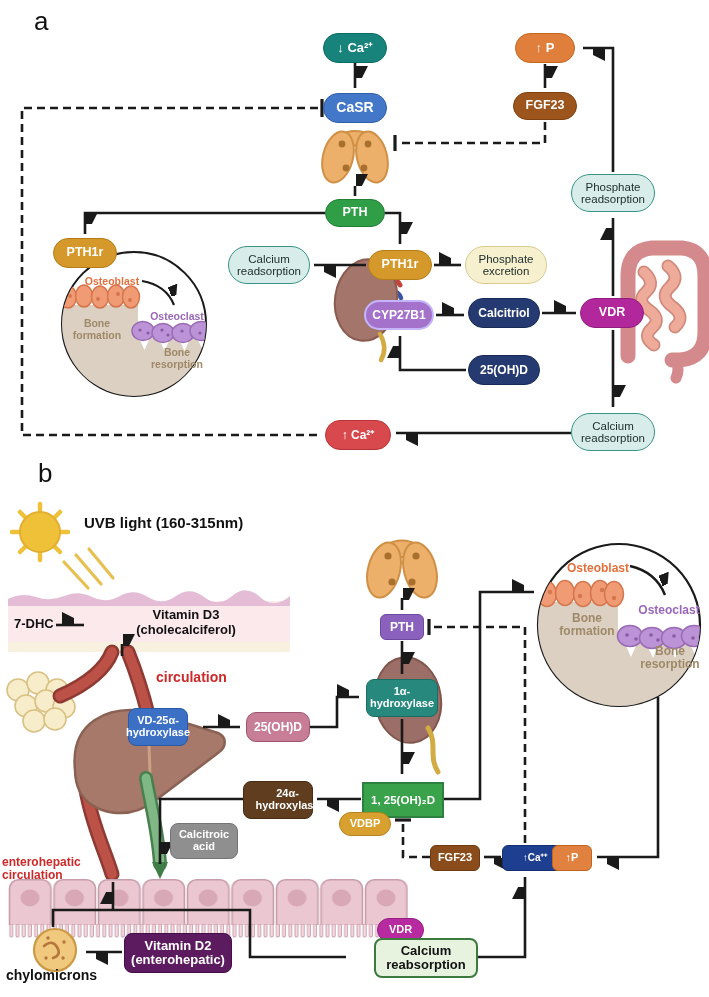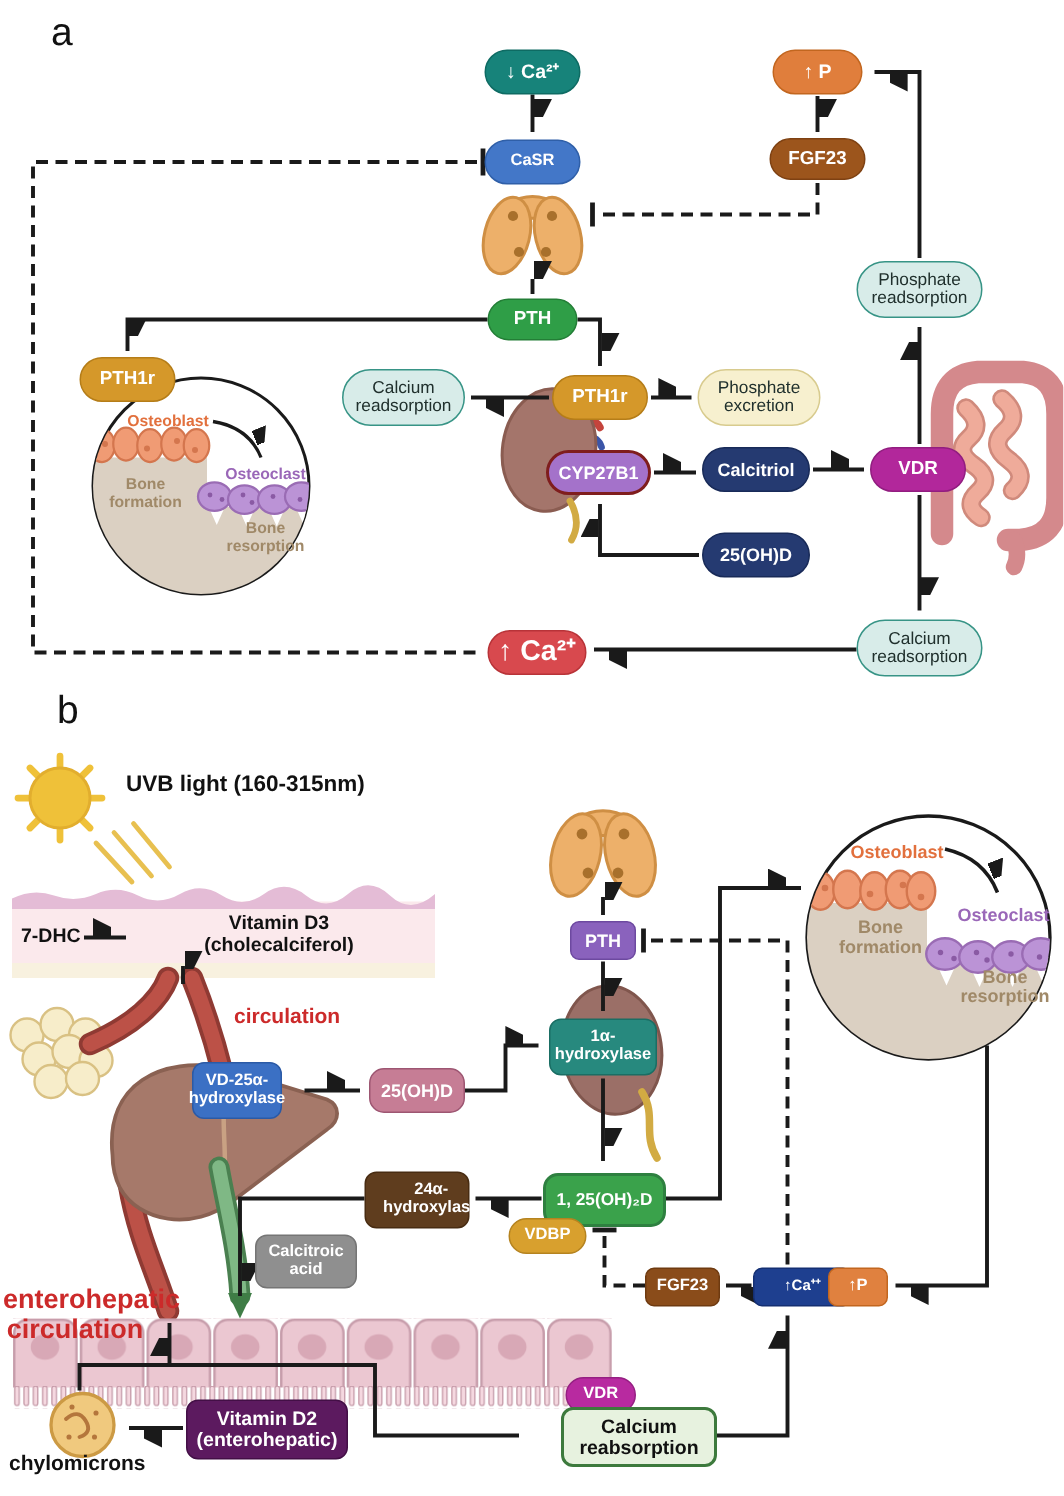--- a/index.html
+++ b/index.html
@@ -282,54 +282,54 @@
   <g stroke="#1a1a1a" stroke-width="3.2">
     <line x1="429" y1="619" x2="429" y2="635"></line>
     <line x1="395" y1="820" x2="411" y2="820"></line>
   </g>
 </svg>
 
 <div class="panel-label" style="left:34px;top:6px;">a</div>
 
 <div class="pill" style="left:323px;top:33px;width:64px;height:30px;border-radius:15px;background:#17837a;border:1.5px solid #0e6b63;font-size:13px;">↓ Ca²⁺</div>
 <div class="pill" style="left:515px;top:33px;width:60px;height:30px;border-radius:15px;background:#e07e3c;border:1.5px solid #c2661f;font-size:13px;">↑ P</div>
-<div class="pill" style="left:323px;top:93px;width:64px;height:30px;border-radius:15px;background:#4377c8;border:1.5px solid #2f5fa8;font-size:11px;">CaSR</div>
+<div class="pill" style="left:323px;top:93px;width:64px;height:30px;border-radius:15px;background:#4377c8;border:1.5px solid #2f5fa8;font-size:14px;">CaSR</div>
 <div class="pill" style="left:513px;top:92px;width:64px;height:28px;border-radius:14px;background:#9c551c;border:1.5px solid #7e4112;font-size:12.5px;">FGF23</div>
 <div class="pill" style="left:325px;top:199px;width:60px;height:28px;border-radius:14px;background:#2f9e47;border:1.5px solid #237e36;font-size:12.5px;">PTH</div>
 <div class="pill" style="left:53px;top:238px;width:64px;height:30px;border-radius:15px;background:#d5982a;border:1.5px solid #b57d18;font-size:12.5px;">PTH1r</div>
 <div class="pill soft" style="left:228px;top:246px;width:82px;height:38px;border-radius:19px;background:#d8ece9;border:1.5px solid #379486;font-size:11.5px;">Calcium readsorption</div>
 <div class="pill" style="left:368px;top:250px;width:64px;height:30px;border-radius:15px;background:#d5982a;border:1.5px solid #b57d18;font-size:12.5px;">PTH1r</div>
 <div class="pill soft" style="left:465px;top:246px;width:82px;height:38px;border-radius:19px;background:#f7f0cf;border:1.5px solid #d8cb8e;font-size:11.5px;">Phosphate excretion</div>
-<div class="pill" style="left:364px;top:300px;width:70px;height:30px;border-radius:15px;background:#a472ca;border:2px solid #7f1d1d;font-size:12px;text-align:center;">CYP27B1</div>
+<div class="pill" style="left:364px;top:300px;width:70px;height:30px;border-radius:15px;background:#a472ca;border:2px solid #c4b5fd;font-size:12px;text-align:center;">CYP27B1</div>
 <div class="pill" style="left:468px;top:298px;width:72px;height:30px;border-radius:15px;background:#253a71;border:1.5px solid #182a58;font-size:12px;">Calcitriol</div>
 <div class="pill" style="left:580px;top:298px;width:64px;height:30px;border-radius:15px;background:#b2279b;border:1.5px solid #921d80;font-size:12.5px;">VDR</div>
 <div class="pill" style="left:468px;top:355px;width:72px;height:30px;border-radius:15px;background:#253a71;border:1.5px solid #182a58;font-size:12px;">25(OH)D</div>
 <div class="pill soft" style="left:571px;top:174px;width:84px;height:38px;border-radius:19px;background:#d8ece9;border:1.5px solid #379486;font-size:11.5px;">Phosphate readsorption</div>
 <div class="pill soft" style="left:571px;top:413px;width:84px;height:38px;border-radius:19px;background:#d8ece9;border:1.5px solid #379486;font-size:11.5px;">Calcium readsorption</div>
-<div class="pill" style="left:325px;top:420px;width:66px;height:30px;border-radius:15px;background:#d8494e;border:1.5px solid #b83338;font-size:19px;">↑ Ca²⁺</div>
+<div class="pill" style="left:325px;top:420px;width:66px;height:30px;border-radius:15px;background:#d8494e;border:1.5px solid #b83338;font-size:12px;">↑ Ca²⁺</div>
 
 <div class="bone-label" style="left:78px;top:276px;width:68px;font-size:10.5px;color:#e2703d;">Osteoblast</div>
 <div class="bone-label" style="left:146px;top:311px;width:62px;font-size:10.5px;color:#9a67b8;">Osteoclast</div>
 <div class="bone-label" style="left:70px;top:318px;width:54px;font-size:10.5px;color:#a08968;">Bone formation</div>
 <div class="bone-label" style="left:148px;top:347px;width:58px;font-size:10.5px;color:#a08968;">Bone resorption</div>
 
 <div class="panel-label" style="left:38px;top:458px;">b</div>
 
 <div class="note" style="left:84px;top:515px;width:180px;font-size:15px;font-weight:bold;color:#111;white-space:nowrap;">UVB light (160-315nm)</div>
 <div class="note" style="left:14px;top:617px;font-size:13px;font-weight:bold;color:#111;">7-DHC</div>
 <div class="note" style="left:125px;top:608px;width:122px;font-size:13px;font-weight:bold;color:#111;text-align:center;">Vitamin D3 (cholecalciferol)</div>
 <div class="note" style="left:156px;top:670px;font-size:14px;font-weight:bold;color:#cc2a2a;">circulation</div>
-<div class="note" style="left:2px;top:856px;width:96px;font-size:18px;font-weight:bold;color:#cc2a2a;text-align:center;">enterohepatic circulation</div>
+<div class="note" style="left:2px;top:856px;width:96px;font-size:12px;font-weight:bold;color:#cc2a2a;text-align:left;">enterohepatic circulation</div>
 <div class="note" style="left:6px;top:968px;font-size:14px;font-weight:bold;color:#111;">chylomicrons</div>
 
 <div class="pill" style="left:128px;top:708px;width:60px;height:38px;border-radius:8px;background:#3b70c4;border:1.5px solid #2b5aa6;font-size:11px;">VD-25α-hydroxylase</div>
 <div class="pill" style="left:246px;top:712px;width:64px;height:30px;border-radius:10px;background:#c67d95;border:1.5px solid #9d5672;font-size:12px;">25(OH)D</div>
 <div class="pill" style="left:380px;top:614px;width:44px;height:26px;border-radius:6px;background:#8a62bd;border:1.5px solid #6d49a0;font-size:12px;">PTH</div>
 <div class="pill" style="left:366px;top:679px;width:72px;height:38px;border-radius:8px;background:#27897e;border:1.5px solid #1a6e64;font-size:11px;">1α-hydroxylase</div>
-<div class="pill" style="left:362px;top:782px;width:82px;height:36px;border-radius:10px;background:#3aa24b;border:2px solid #2e8040;font-size:11.5px;">1, 25(OH)₂D</div>
+<div class="pill" style="left:362px;top:782px;width:82px;height:36px;border-radius:0;background:#3aa24b;border:2px solid #2e8040;font-size:11.5px;">1, 25(OH)₂D</div>
 <div class="pill" style="left:339px;top:812px;width:52px;height:24px;border-radius:12px;background:#d8a02e;border:1.5px solid #b5831f;font-size:11px;">VDBP</div>
 <div class="pill" style="left:243px;top:781px;width:70px;height:38px;border-radius:8px;background:#5f3d1e;border:1.5px solid #482c12;font-size:11px;padding-left:22px;">24α-hydroxylase</div>
 <div class="pill" style="left:170px;top:823px;width:68px;height:36px;border-radius:8px;background:#8f8f8f;border:1.5px solid #757575;font-size:11px;">Calcitroic acid</div>
 <div class="pill" style="left:430px;top:845px;width:50px;height:26px;border-radius:6px;background:#8a4c1a;border:1.5px solid #6e3a10;font-size:11px;">FGF23</div>
 <div class="pill" style="left:502px;top:845px;width:66px;height:26px;border-radius:6px;background:#1e3f8f;border:1.5px solid #142f72;font-size:10px;">↑Ca⁺⁺</div>
 <div class="pill" style="left:552px;top:845px;width:40px;height:26px;border-radius:6px;background:#e0813f;border:1.5px solid #c2661f;font-size:11px;">↑P</div>
 <div class="pill" style="left:124px;top:933px;width:108px;height:40px;border-radius:8px;background:#5c1a5f;border:1.5px solid #430f46;font-size:13px;">Vitamin D2 (enterohepatic)</div>
 <div class="pill" style="left:377px;top:918px;width:47px;height:24px;border-radius:12px;background:#b82aa0;border:1.5px solid #951f82;font-size:11px;">VDR</div>
 <div class="pill" style="left:346px;top:938px;width:104px;height:40px;border-radius:8px;background:#e7f2df;border:2px solid #3d7a3d;color:#111;font-size:13px;margin-left:28px;">Calcium reabsorption</div>
 

